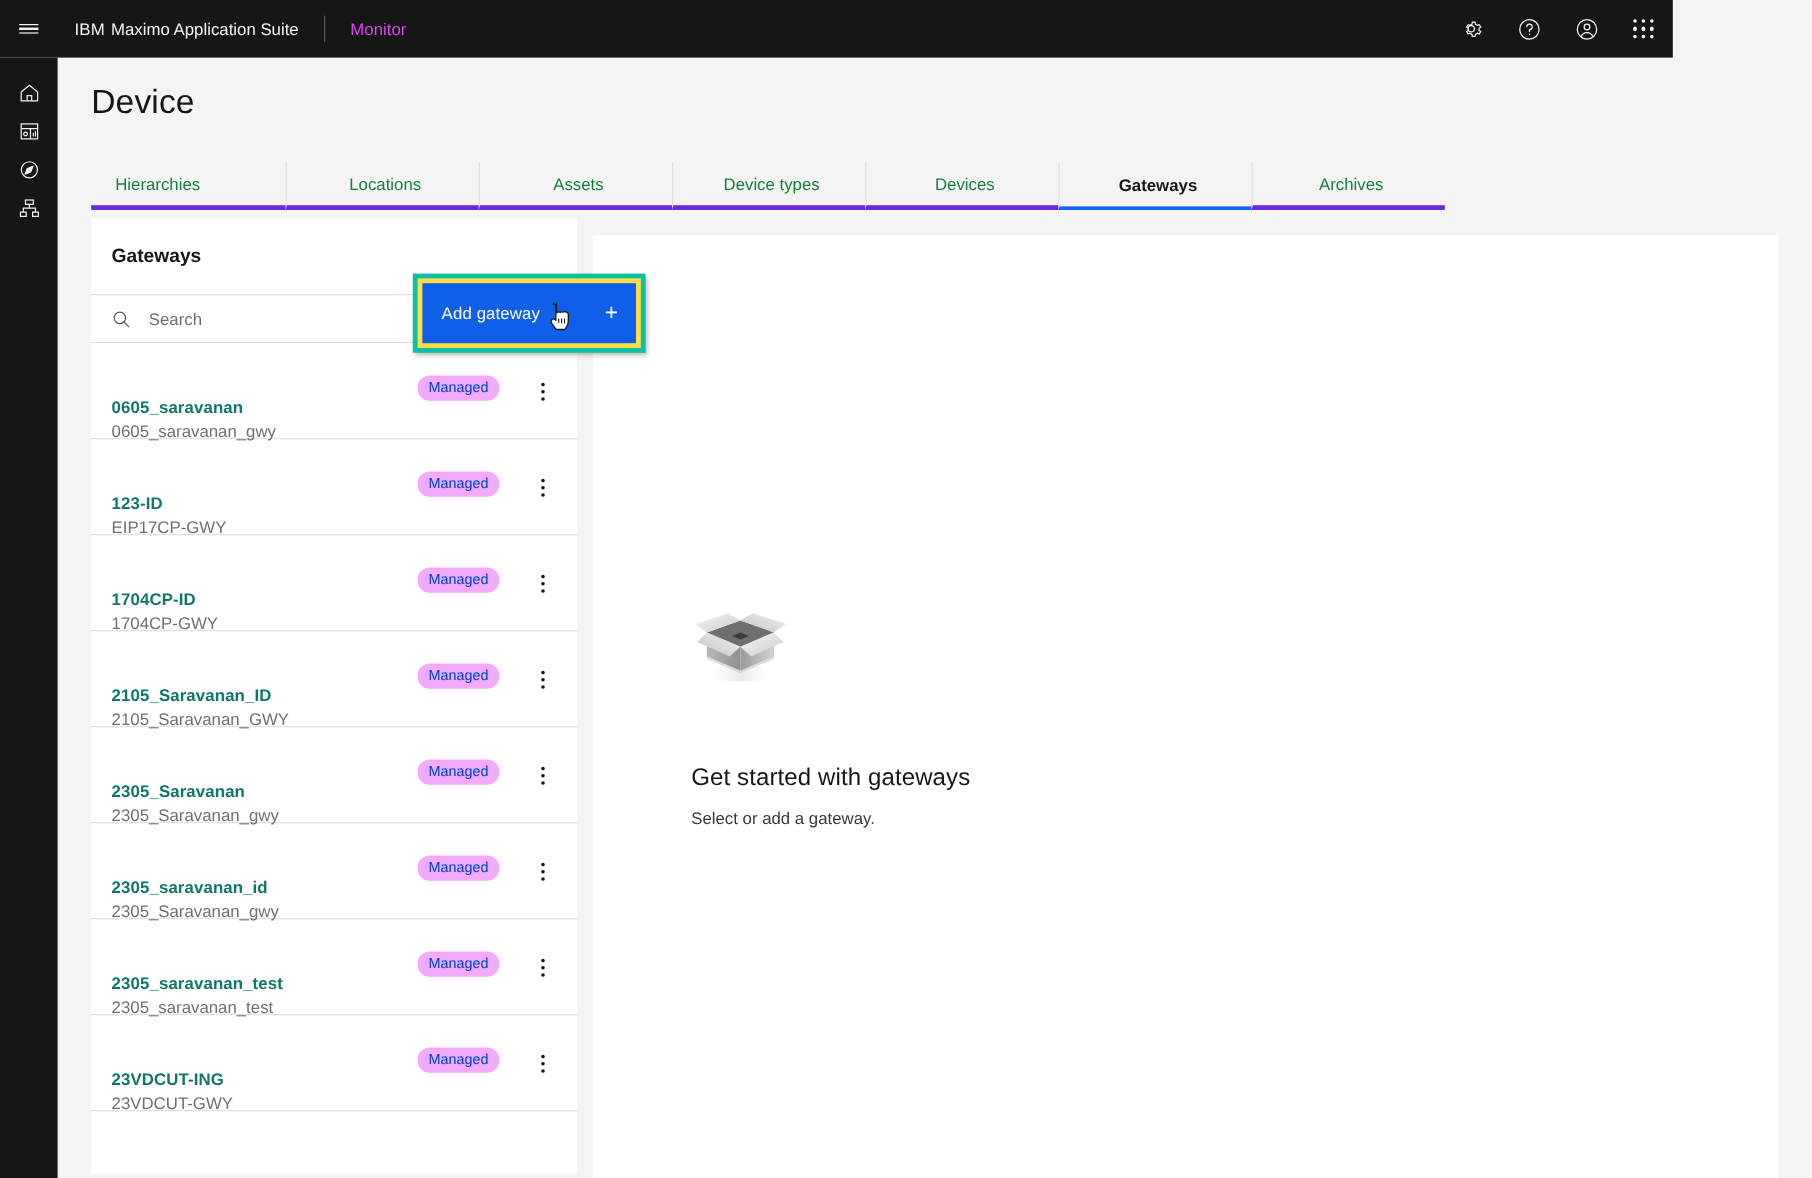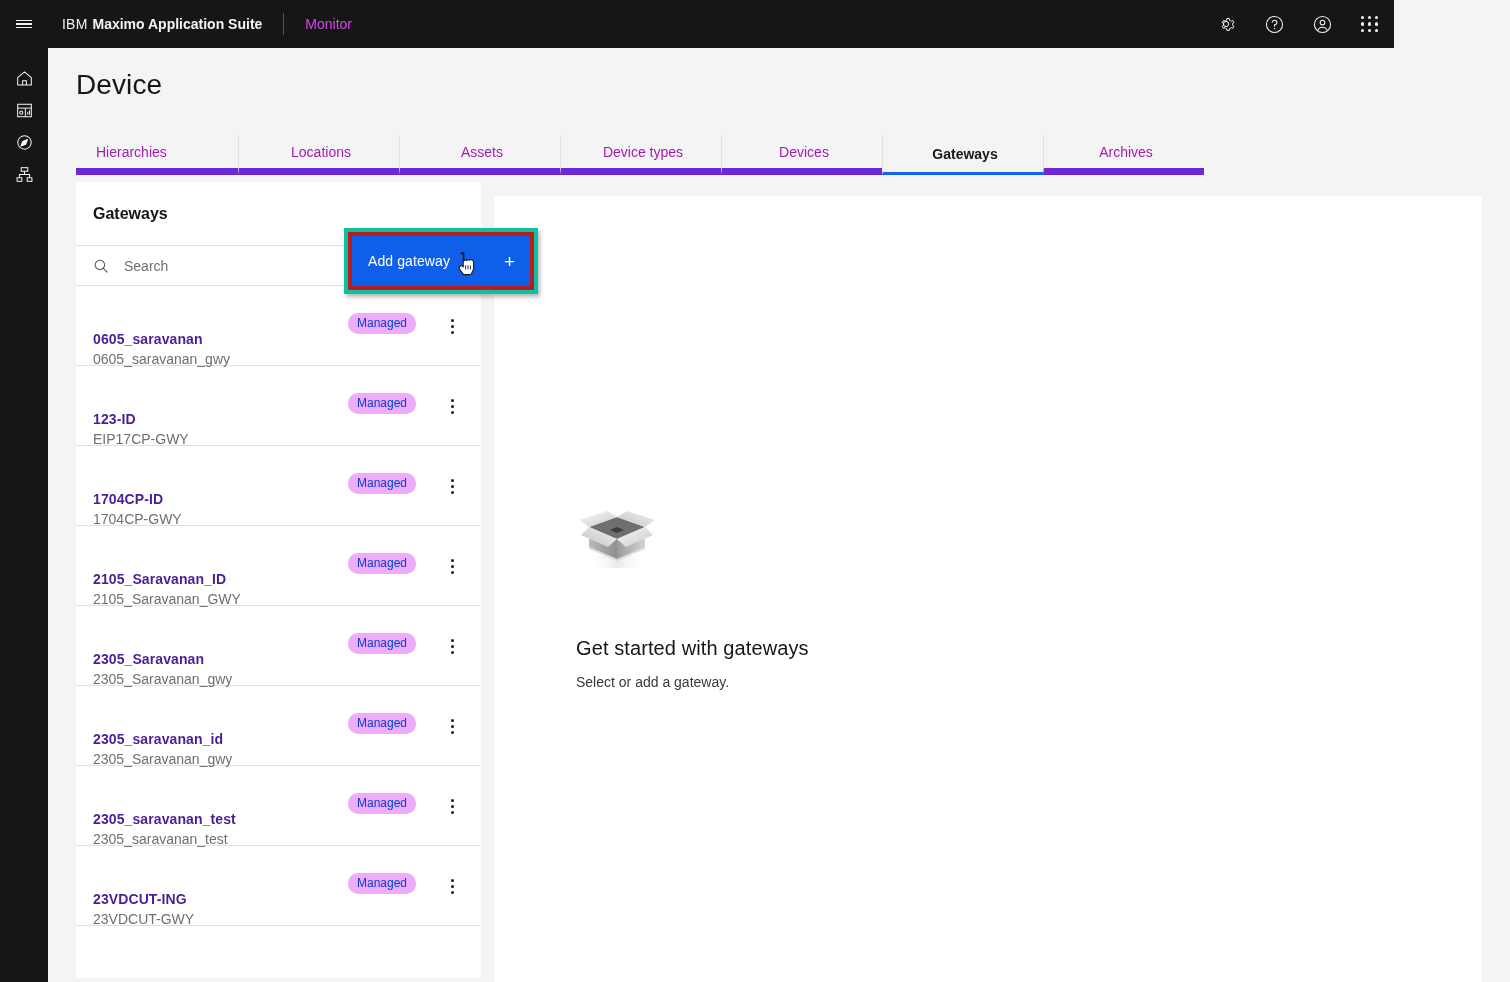--- a/index.html
+++ b/index.html
@@ -27,21 +27,21 @@
     width: 16px; height: 1.6px; background: #f4f4f4;
     margin: 1.8px 0; display: block;
   }
   #brand {
     display: flex; align-items: center; gap: 0;
     margin-left: 14px;
     font-size: 14px; color: #f4f4f4;
     white-space: nowrap;
   }
   #brand .ibm { font-weight: 400; letter-spacing: .2px; }
-  #brand .suite { font-weight: 700; margin-left: 5px; }
+  #brand .suite { font-weight: 400; margin-left: 5px; }
   #brand .divider {
     display: inline-block; width: 1px; height: 22px;
     background: #525252; margin: 0 21px;
   }
   #brand .mod { font-weight: 400; color: #d946ef; }
   #topicons {
     margin-left: auto; display: flex; align-items: center; height: 48px;
   }
   #topicons .ticon {
     width: 48px; height: 48px;
@@ -80,25 +80,25 @@
   }
 
   
   #tabs {
     position: absolute; left: 28px; top: 87px;
     width: 1406px; height: 40px;
     display: flex;
   }
   .tab {
     position: relative;
-    font-size: 14px; color: #a21caf;
+    font-size: 14px; color: #15803d;
     display: flex; align-items: center;
     padding: 0 16px;
     cursor: pointer;
-    border-bottom: 7px solid #6d28d9;
+    border-bottom: 4px solid #6d28d9;
     height: 40px;
   }
   .tab + .tab { border-left: 1px solid #e0e0e0; }
   .tab.active {
     color: #161616; font-weight: 600;
     border-bottom: 3px solid #0f62fe;
   }
   .tab-w1 { width: 162px; justify-content: flex-start; padding-left: 20px;}
   .tab-w2 { width: 161px; justify-content: center; padding-left: 20px; }
 
@@ -124,21 +124,21 @@
     position: absolute;
     left: 268px; top: 46px;
     width: 194px; height: 66px;
     background: #0fbfa3;
     padding: 4px;
     box-shadow: 2px 3px 4px rgba(0,0,0,.28);
     z-index: 20;
   }
   #addinner {
     width: 100%; height: 100%;
-    background: #b91c1c;
+    background: #fde047;
     padding: 4px;
   }
   #addbtn {
     width: 100%; height: 100%;
     background: #0f5fe8;
     border: none;
     display: flex; align-items: center;
     padding: 0 15px 0 16px;
     cursor: pointer;
     position: relative;
@@ -176,21 +176,21 @@
   #rows { background: #ffffff; }
   .grow {
     position: relative;
     height: 80px;
     border-bottom: 1px solid #e0e0e0;
     display: flex; align-items: center;
     cursor: pointer;
   }
   .grow .texts { margin-left: 17px; }
   .grow .gname {
-    font-size: 14px; font-weight: 700; color: #4c1d95;
+    font-size: 14px; font-weight: 700; color: #0f766e;
     line-height: 18px; letter-spacing: .1px; margin-top: 48px;
   }
   .grow .gid {
     font-size: 14px; color: #6f6f6f;
     line-height: 20px; margin-top: 1px;
   }
   .grow .badge {
     position: absolute; left: 272px; top: 27px;
     background: #f0abfc; color: #0043ce;
     font-size: 12px; line-height: 18px;

